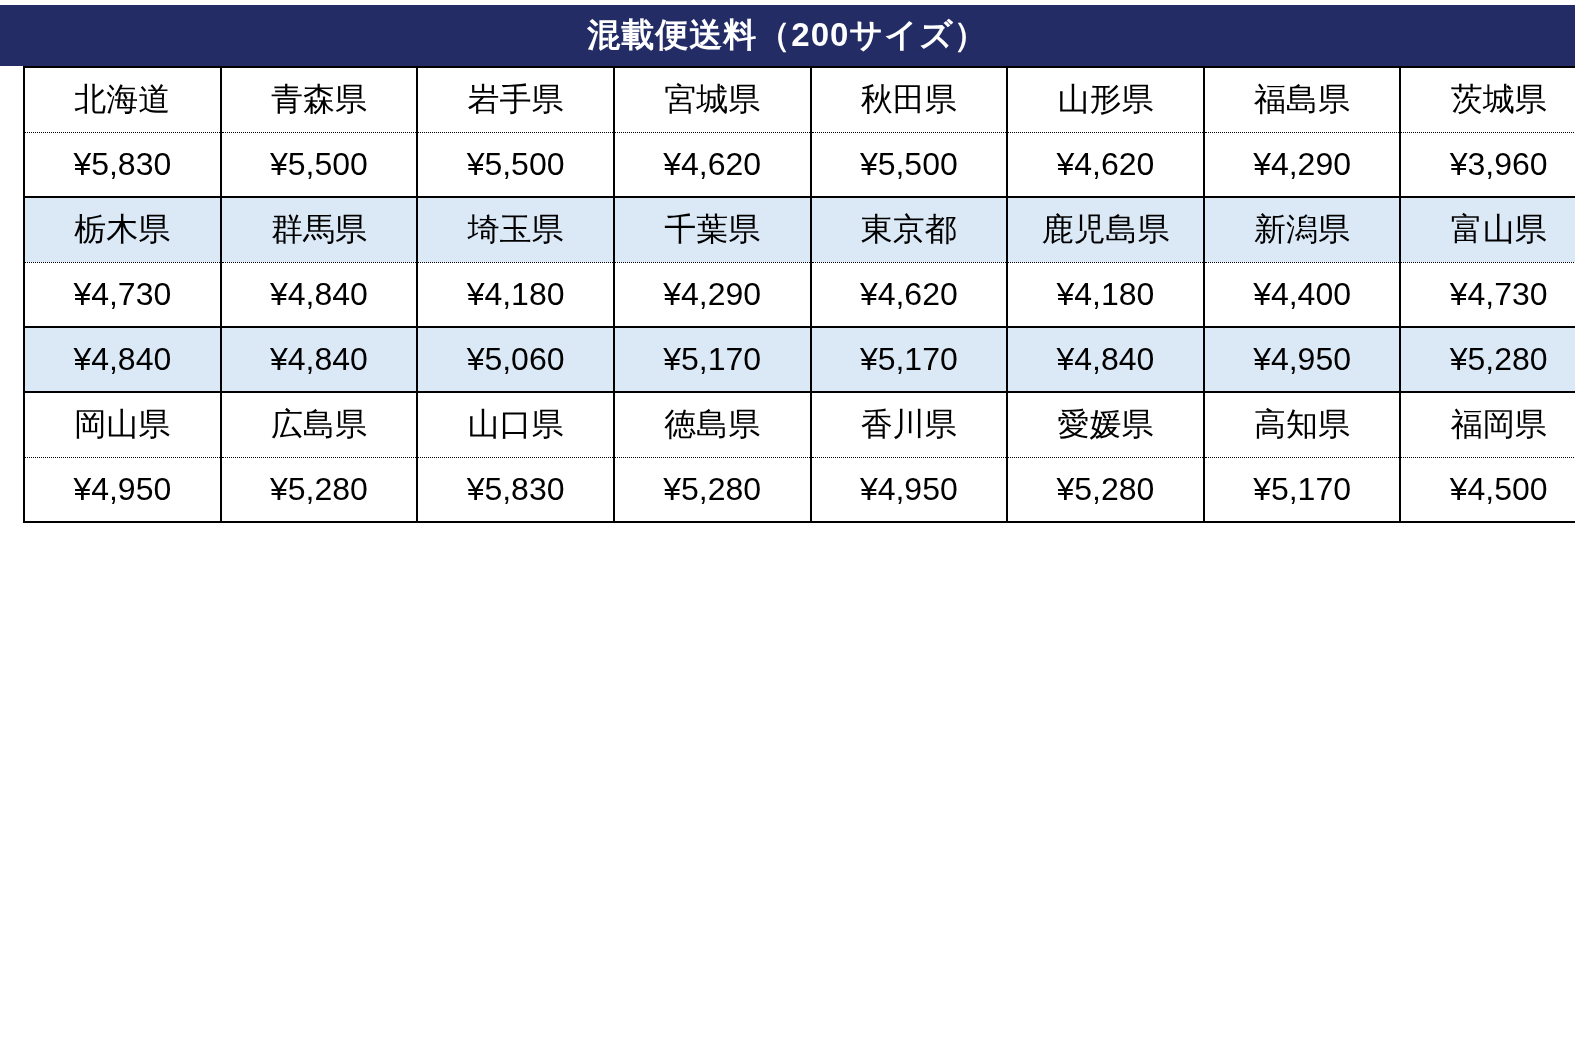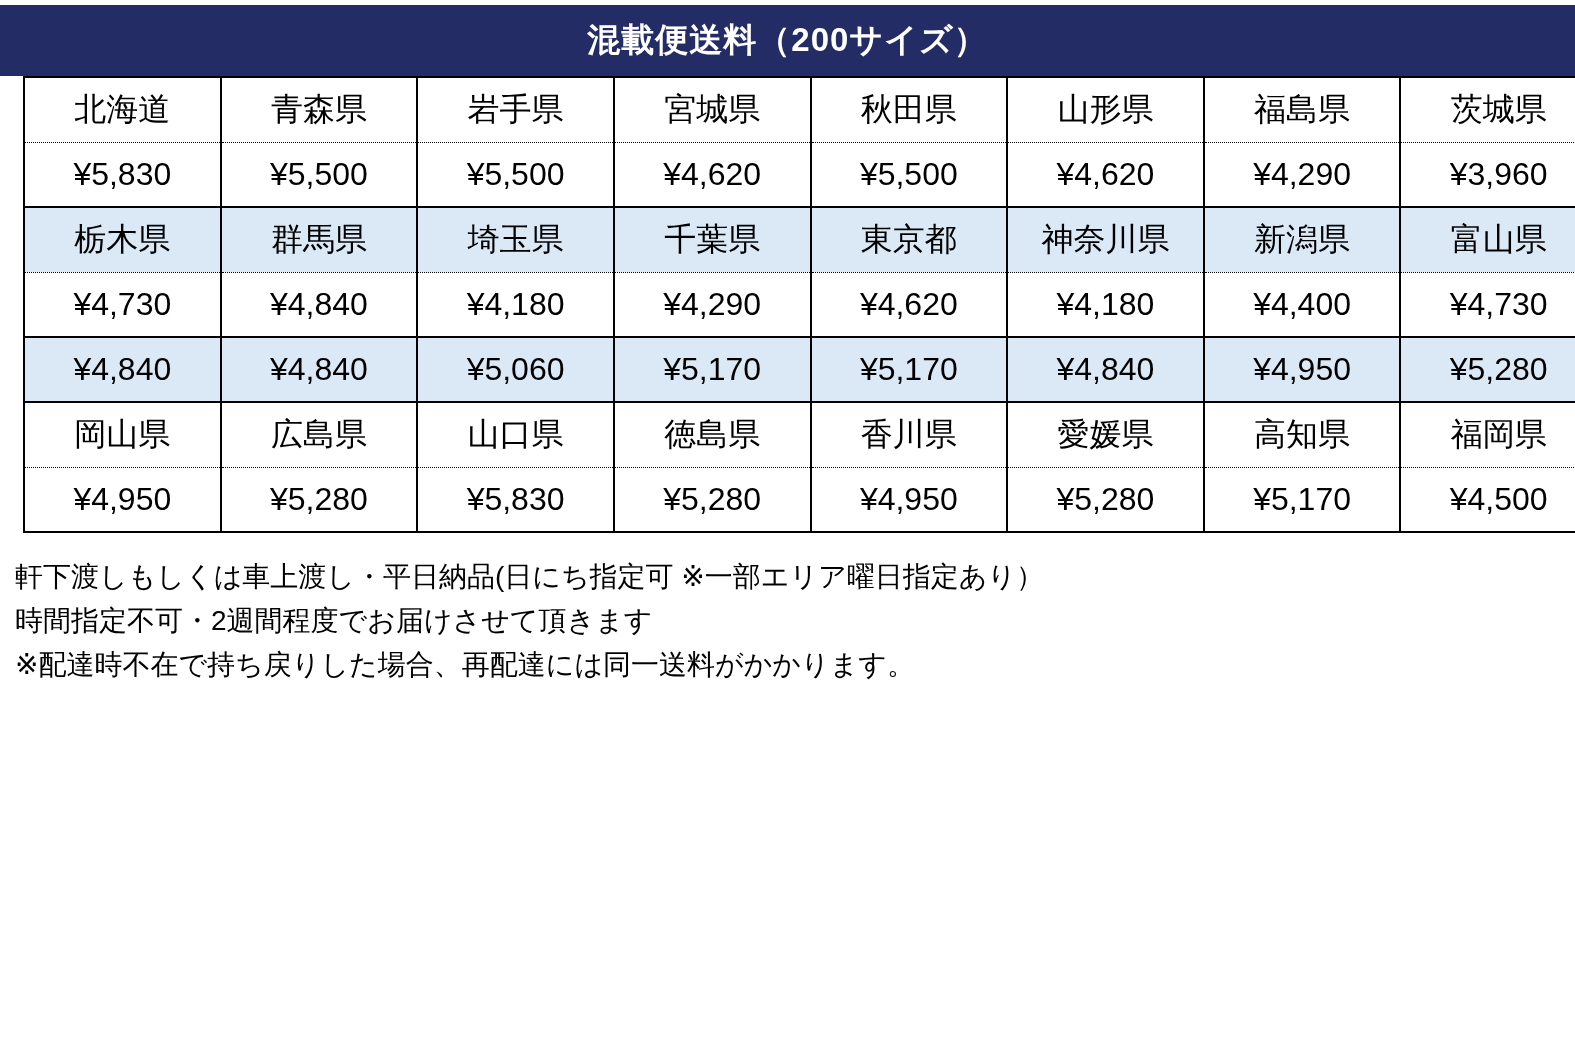--- a/index.html
+++ b/index.html
@@ -14,21 +14,21 @@
   html,body{margin:0;padding:0;}
   body{
     width:1575px;height:1048px;
     background:#ffffff;
     font-family:"Liberation Sans","DejaVu Sans",sans-serif;
     color:var(--text);
     overflow:hidden;
   }
   .page{width:1575px;padding-top:5px;}
   .title-bar{
-    width:1575px;height:71px;
+    width:1575px;height:61px;
     background:var(--header-bg);
     color:var(--header-text);
     display:flex;align-items:center;justify-content:center;
     font-size:33px;font-weight:bold;
     letter-spacing:1px;
   }
   table.fee-table{
     width:1575px;
     border-collapse:collapse;
     table-layout:fixed;
@@ -96,21 +96,21 @@
           <td>¥4,620</td>
           <td>¥4,290</td>
           <td>¥3,960</td>
         </tr>
         <tr class="name-row band-blue">
           <td>栃木県</td>
           <td>群馬県</td>
           <td>埼玉県</td>
           <td>千葉県</td>
           <td>東京都</td>
-          <td>神奈川県</td>
+          <td>鹿児島県</td>
           <td>新潟県</td>
           <td>富山県</td>
         </tr>
         <tr class="price-row band-white">
           <td>¥4,730</td>
           <td>¥4,840</td>
           <td>¥4,180</td>
           <td>¥4,290</td>
           <td>¥4,620</td>
           <td>¥4,180</td>
@@ -143,19 +143,14 @@
           <td>¥5,830</td>
           <td>¥5,280</td>
           <td>¥4,950</td>
           <td>¥5,280</td>
           <td>¥5,170</td>
           <td>¥4,500</td>
         </tr>
       </tbody>
   </table>
 
-  <div class="notes">
-    <div class="note-line">軒下渡しもしくは車上渡し・平日納品(日にち指定可 ※一部エリア曜日指定あり）</div>
-    <div class="note-line">時間指定不可・2週間程度でお届けさせて頂きます</div>
-    <div class="note-line">※配達時不在で持ち戻りした場合、再配達には同一送料がかかります。</div>
-  </div>
 
 </div>
 
 </body></html>

